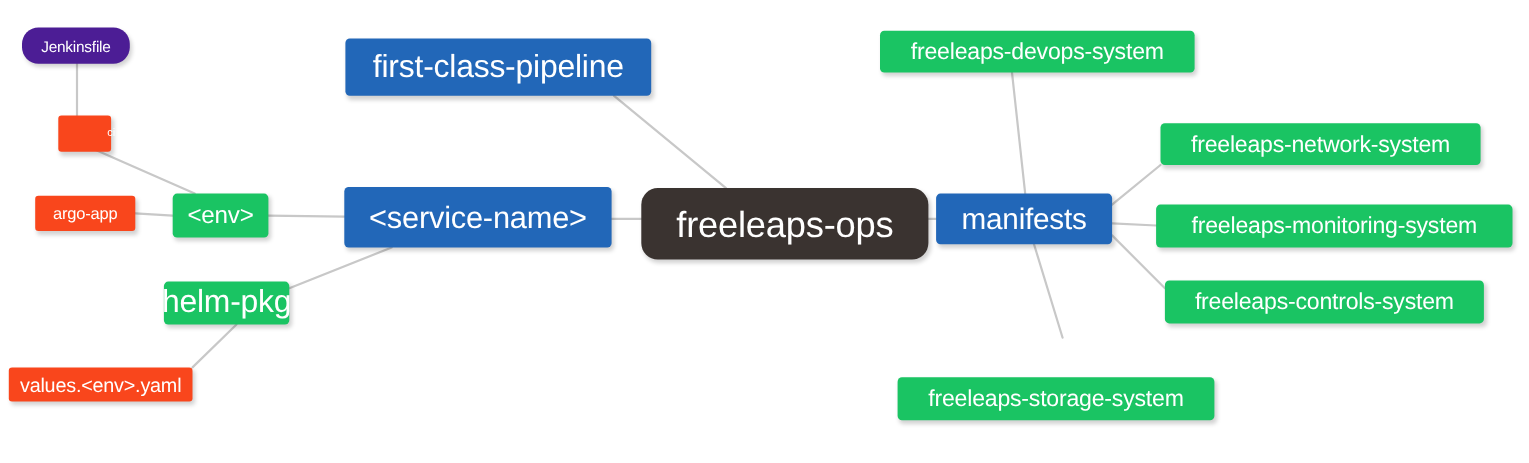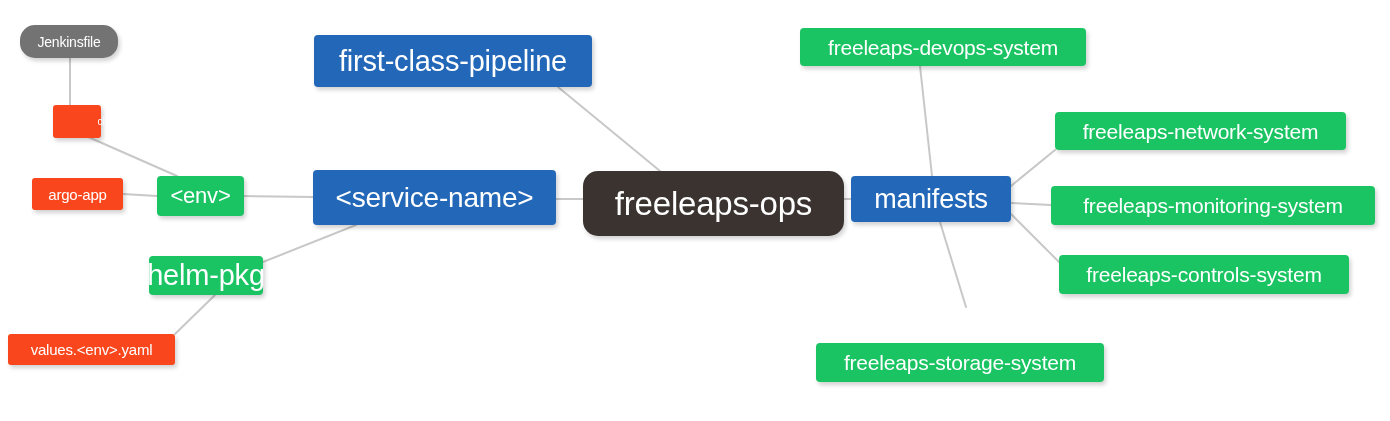--- a/index.html
+++ b/index.html
@@ -43,21 +43,21 @@
   }
   .node-label {
     display: block;
     line-height: 1;
   }
   
   .t-root   { background: #3a3330; border-radius: 15px; }
   .t-blue   { background: #2267b8; }
   .t-green  { background: #1ac463; }
   .t-red    { background: #f9461c; border-radius: 3px; }
-  .t-orange { background: #737373; border-radius: 15px; }
+  .t-orange { background: #4c1d95; border-radius: 15px; }
 </style>
 </head>
 <body>
 
 <div id="canvas">
   <svg id="edges" width="1390" height="421" viewBox="0 0 1390 421">
       <line x1="70" y1="58" x2="70" y2="105" stroke="#c8c8c8" stroke-width="2" stroke-linecap="round"></line>
       <line x1="86" y1="136" x2="177" y2="176" stroke="#c8c8c8" stroke-width="2" stroke-linecap="round"></line>
       <line x1="123" y1="194" x2="157" y2="196" stroke="#c8c8c8" stroke-width="2" stroke-linecap="round"></line>
       <line x1="244" y1="196" x2="313" y2="197" stroke="#c8c8c8" stroke-width="2" stroke-linecap="round"></line>
@@ -81,21 +81,21 @@
       </div>
       <div class="node t-red" style="left: 32px; top: 178px; width: 91px; height: 32px; font-size: 15px;">
         <span class="node-label">argo-app</span>
       </div>
       <div class="node t-green" style="left: 157px; top: 176px; width: 87px; height: 40px; font-size: 22px;">
         <span class="node-label">&lt;env&gt;</span>
       </div>
       <div class="node t-green" style="left: 149px; top: 256px; width: 114px; height: 39px; font-size: 29px;">
         <span class="node-label">helm-pkg</span>
       </div>
-      <div class="node t-red" style="left: 8px; top: 334px; width: 167px; height: 31px; font-size: 15px; justify-content: center;">
+      <div class="node t-red" style="left: 8px; top: 334px; width: 167px; height: 31px; font-size: 18px; justify-content: center;">
         <span class="node-label">values.&lt;env&gt;.yaml</span>
       </div>
       <div class="node t-blue" style="left: 314px; top: 35px; width: 278px; height: 52px; font-size: 29px;">
         <span class="node-label">first-class-pipeline</span>
       </div>
       <div class="node t-blue" style="left: 313px; top: 170px; width: 243px; height: 55px; font-size: 28px;">
         <span class="node-label">&lt;service-name&gt;</span>
       </div>
       <div class="node t-root" style="left: 583px; top: 171px; width: 261px; height: 65px; font-size: 33px;">
         <span class="node-label">freeleaps-ops</span>

